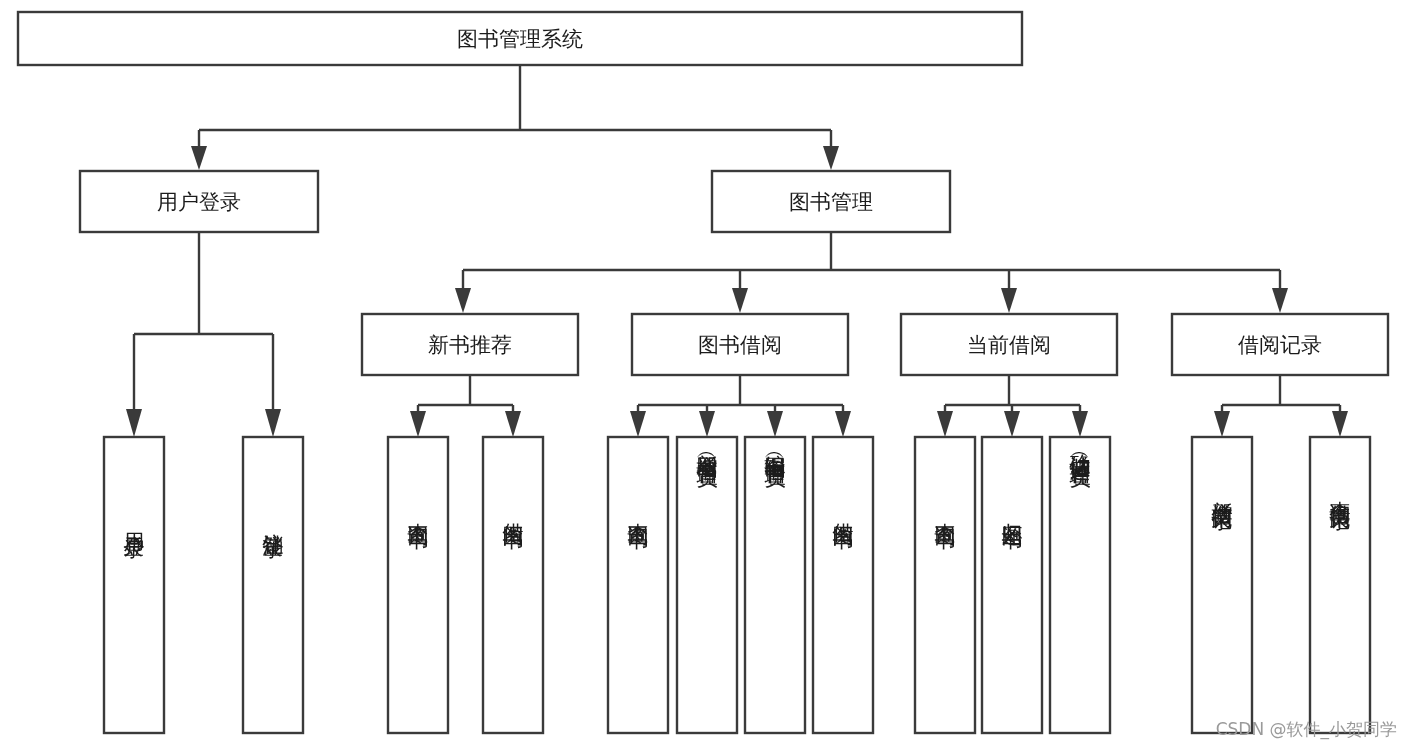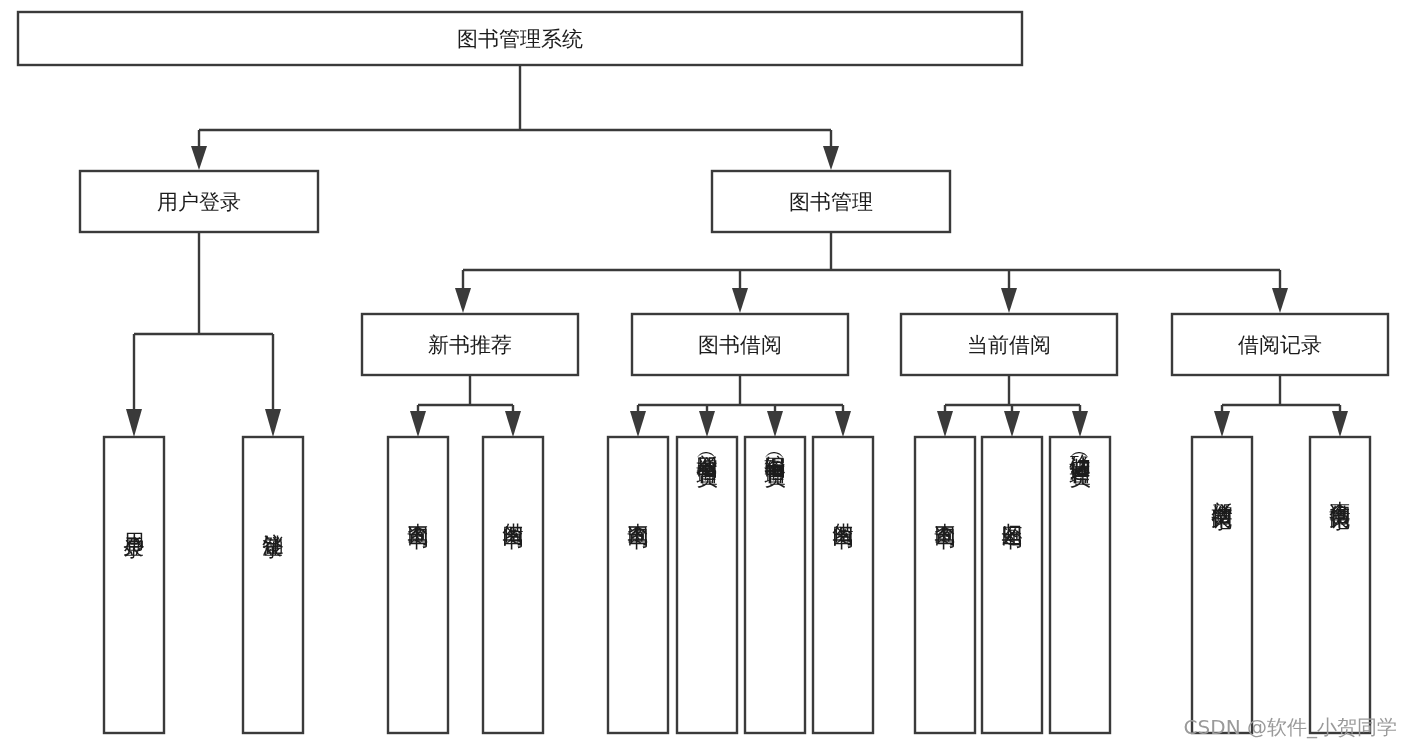--- a/index.html
+++ b/index.html
@@ -51,21 +51,21 @@
     writing-mode: vertical-rl;
     text-orientation: upright;
     text-anchor: middle;
     letter-spacing: 2px;
   }
   .watermark-text {
     position: absolute;
     right: 8px;
     bottom: 6px;
     font-family: "DejaVu Sans", "Liberation Sans", sans-serif;
-    font-size: 20px;
+    font-size: 17px;
     color: #9a9a9a;
     white-space: nowrap;
     pointer-events: none;
   }
 </style>
 </head>
 <body>
 
 <svg id="diagram" viewBox="0 0 1405 747">
 

